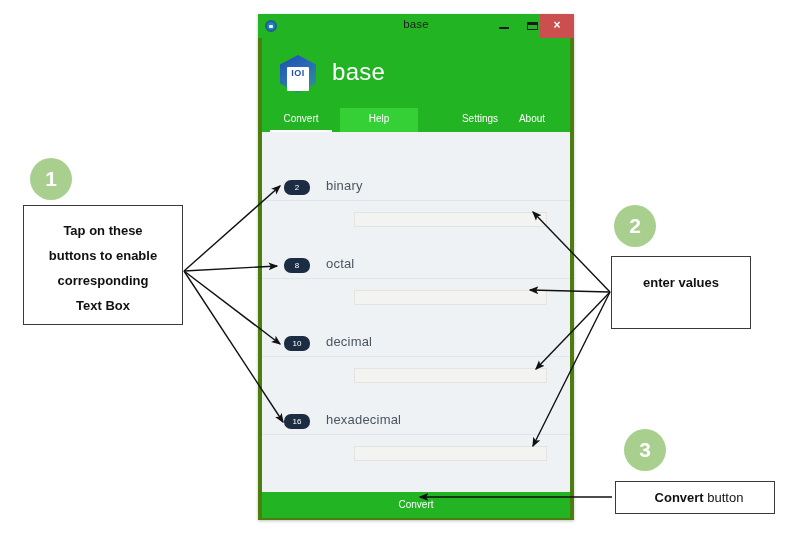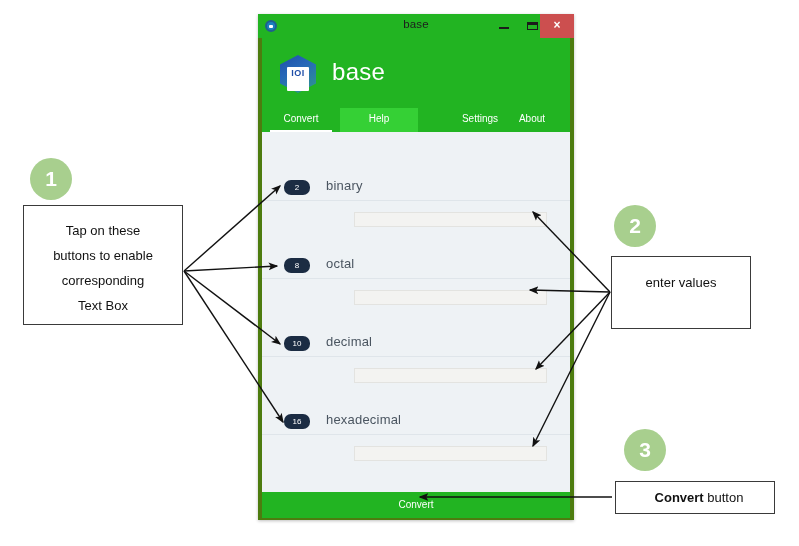--- a/index.html
+++ b/index.html
@@ -269,21 +269,21 @@
   #callout-1 { left: 30px;  top: 158px; }
   #callout-2 { left: 614px; top: 205px; }
   #callout-3 { left: 624px; top: 429px; }
 
   .note-box {
     position: absolute;
     background: #ffffff;
     border: 1.5px solid #3a3a3a;
     box-sizing: border-box;
     color: #111111;
-    font-weight: normal;
+    font-weight: bold;
     text-align: center;
   }
   #note-1 {
     left: 23px; top: 205px;
     width: 160px; height: 120px;
     font-size: 13px;
     padding-top: 12px;
     line-height: 25px;
   }
   #note-2 {

